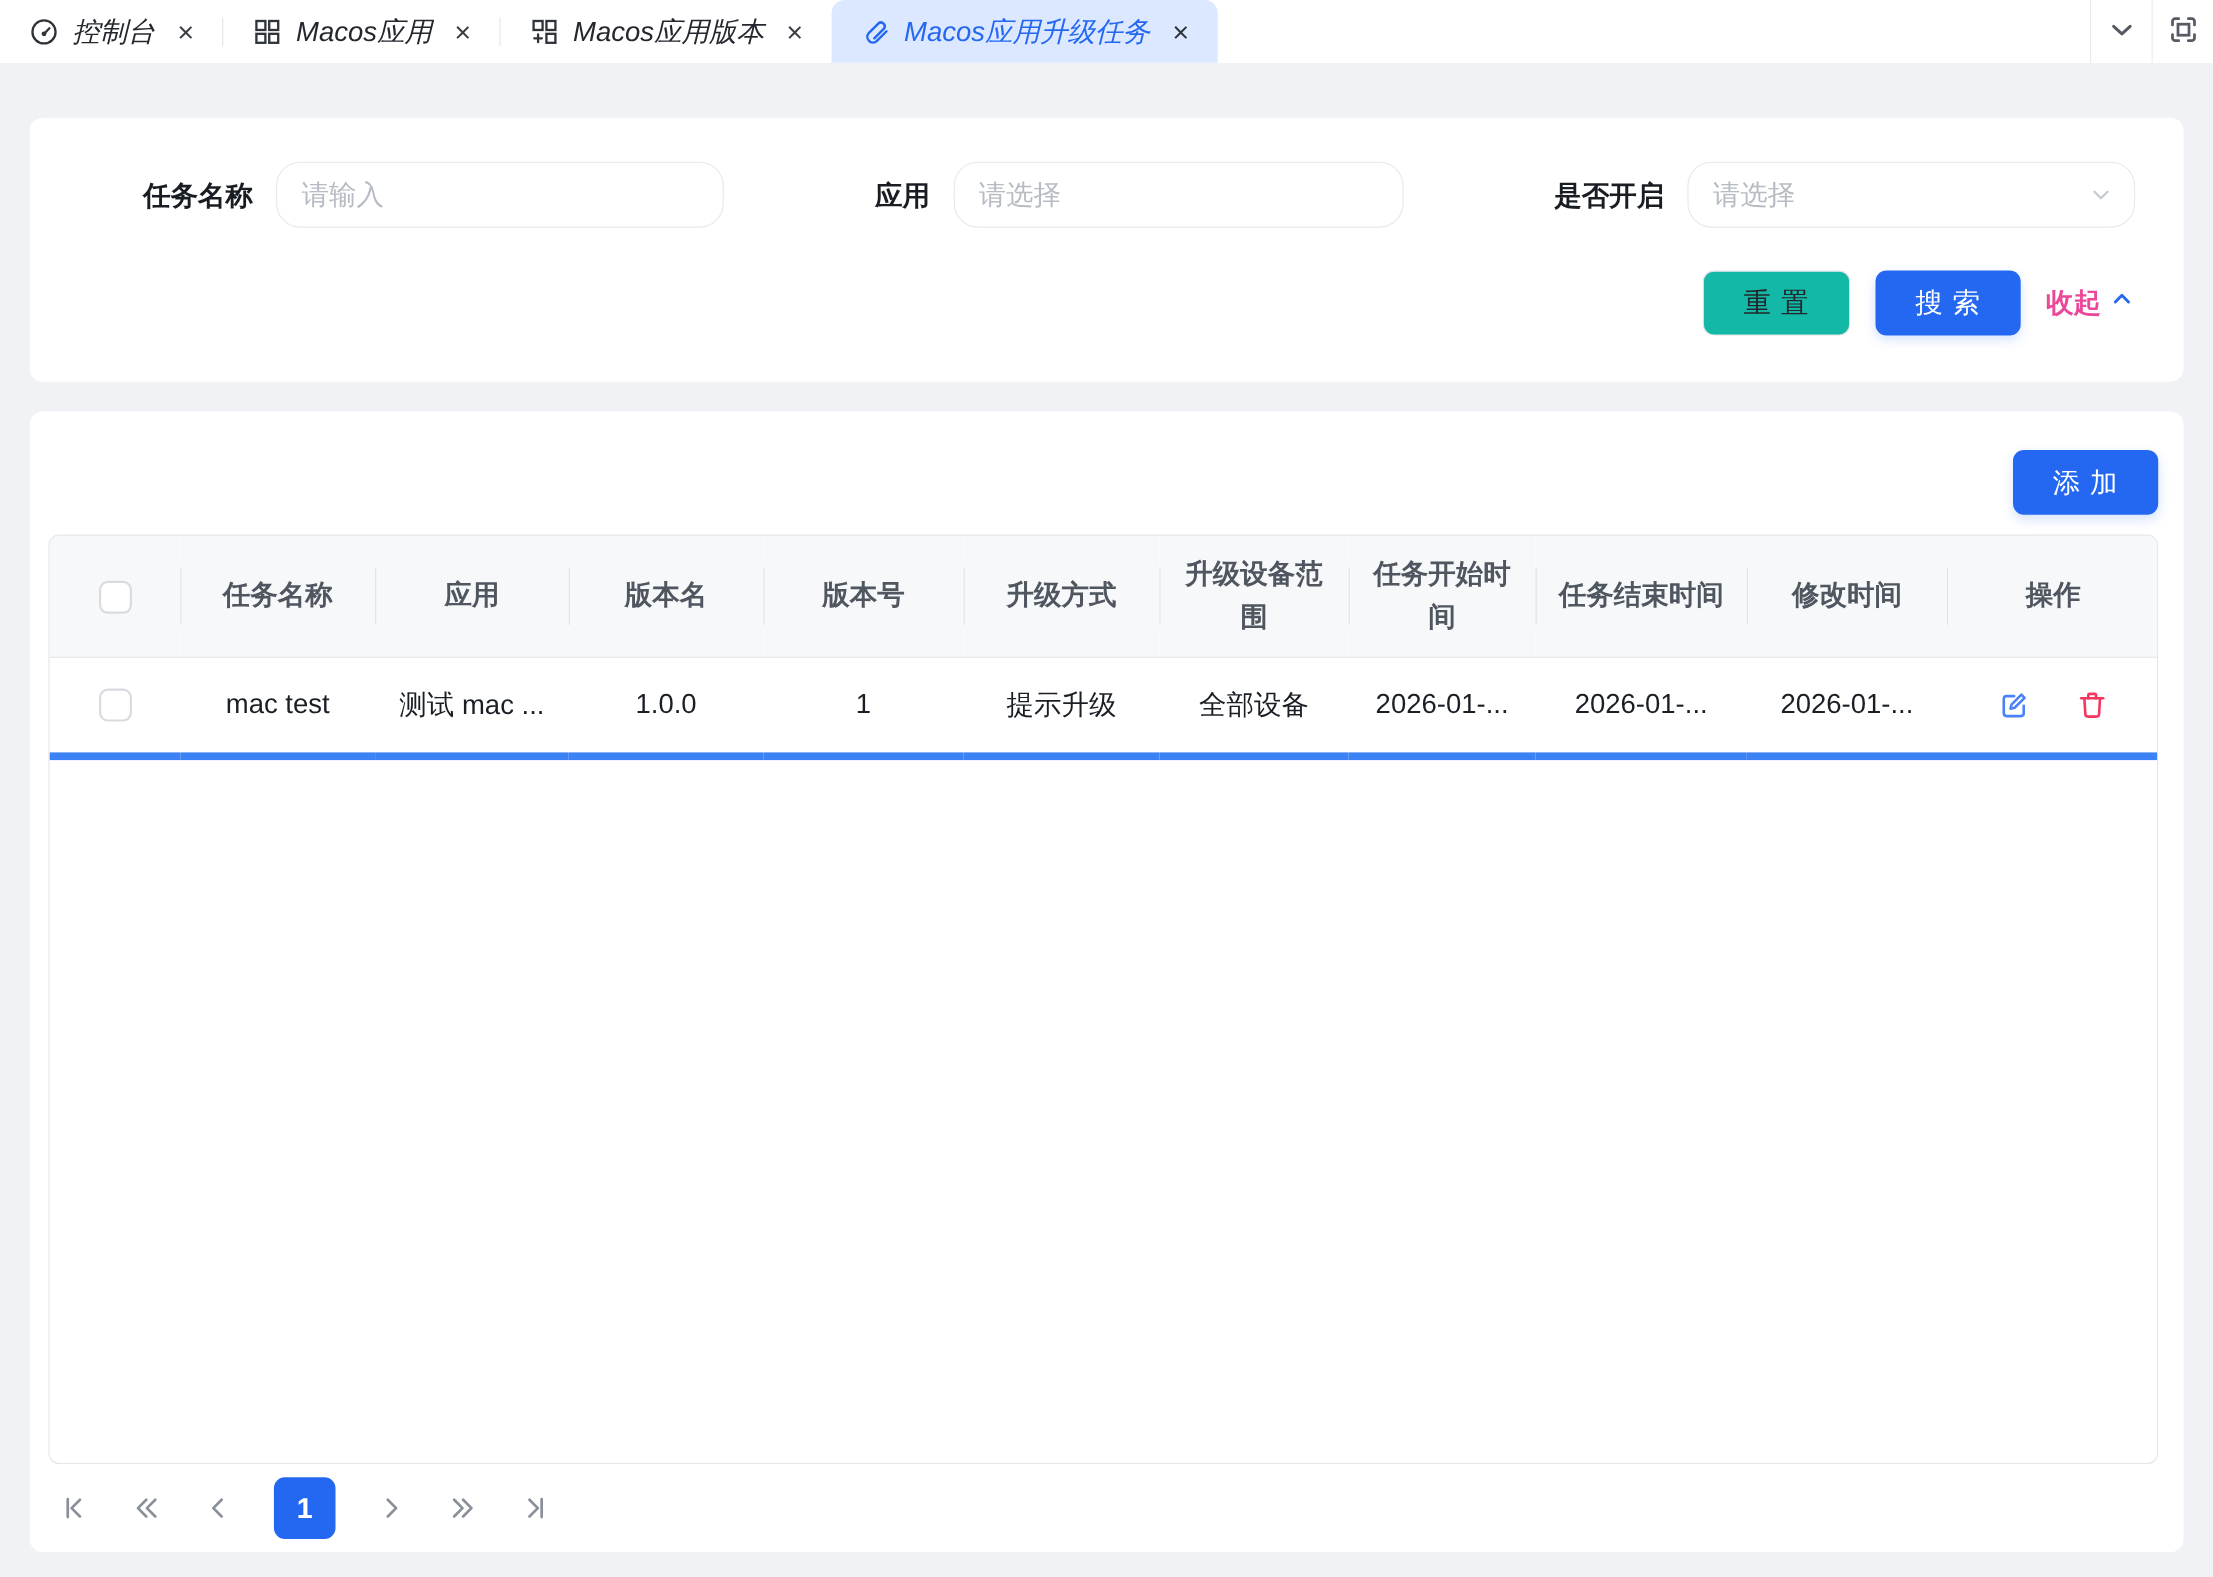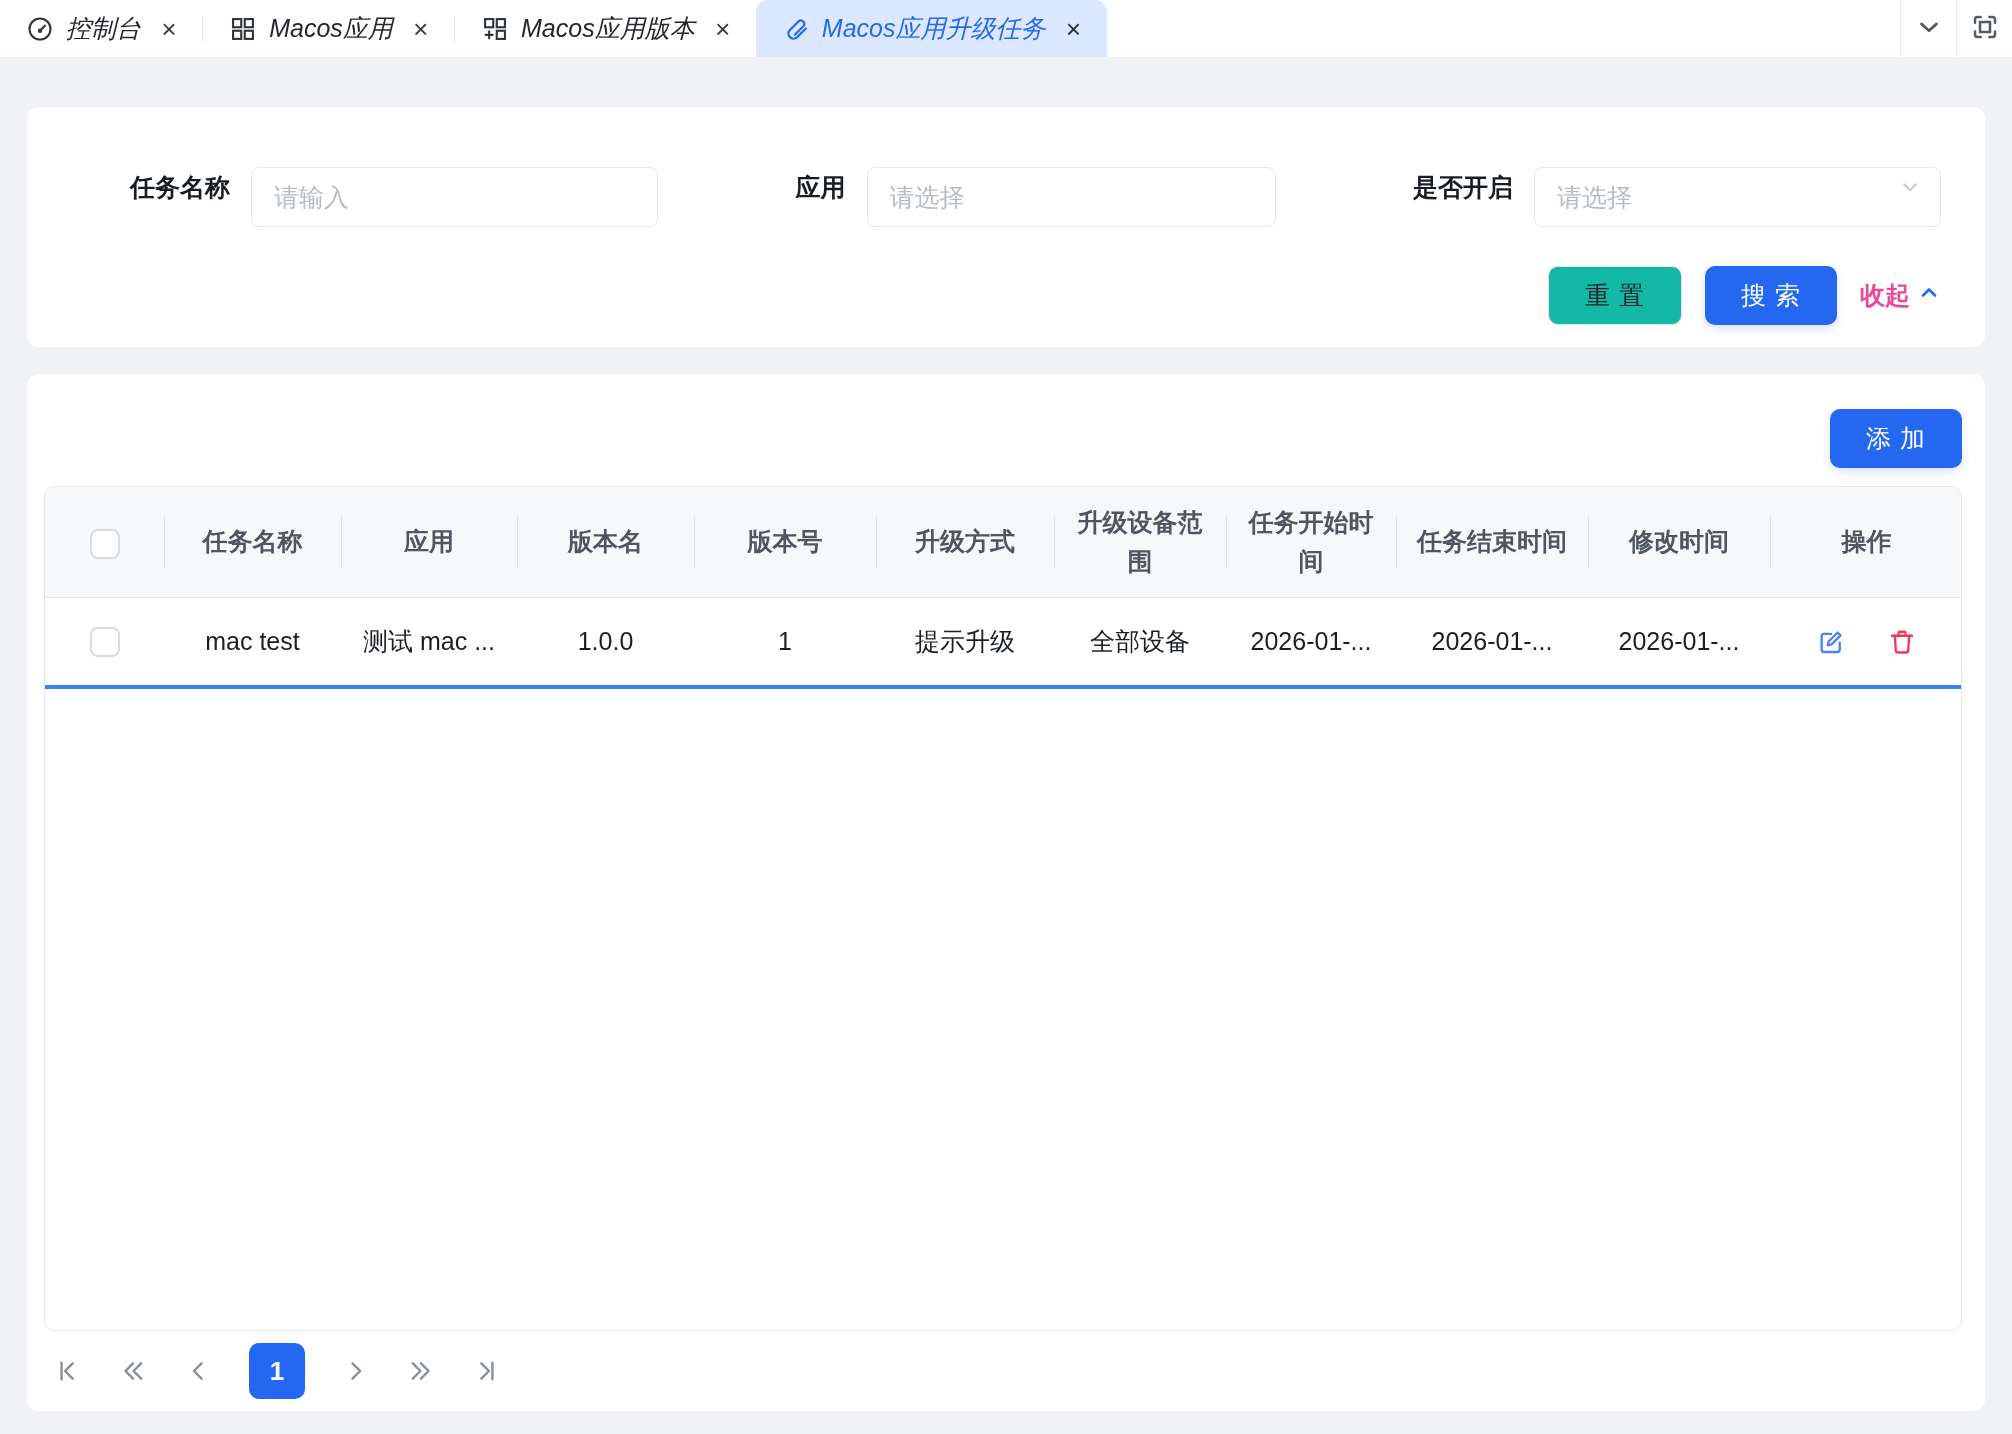--- a/index.html
+++ b/index.html
@@ -22,40 +22,40 @@
 
   
   main { background:#F0F2F5; height:1377px; padding:50px 27px 22px; }
   .card { background:#fff; border-radius:12px; }
 
   
   .filter-card { height:240px; padding:40px 44px 0 103px; }
   .filter-row { display:flex; justify-content:space-between; align-items:center; }
   .fgroup { display:flex; align-items:center; }
   .fgroup label { font-size:25px; font-weight:600; color:#181C23; margin-right:21px; white-space:nowrap; }
-  .txt { height:60px; width:407px; border:1.5px solid #E6E8EC; border-radius:8px; padding:0 22px; font-size:25px; color:#1A1F26; font-family:inherit; outline:none; background:#fff;margin-top:20px; }
+  .txt { height:60px; width:407px; border:1.5px solid #E6E8EC; border-radius:22px; padding:0 22px; font-size:25px; color:#1A1F26; font-family:inherit; outline:none; background:#fff; }
   .txt::placeholder { color:#B7BCC4; }
   .selwrap { position:relative; }
   .selwrap .chev { position:absolute; right:18px; top:50%; transform:translateY(-50%); pointer-events:none; display:flex; }
   .filter-actions { margin-top:39px; display:flex; justify-content:flex-end; align-items:center; gap:23px; padding-right:-0px; }
   .btn { height:59px; border-radius:10px; font-size:25px; font-family:inherit; cursor:pointer; letter-spacing:1px; }
   .btn.ghost { background:#14b8a6; border:1.5px solid #E0E2E6; color:#22262C; padding:0 36px; }
   .btn.primary { background:#2468F2; border:none; color:#fff; padding:0 36px; box-shadow:0 4px 10px rgba(36,104,242,.18); }
   .collapse { display:flex; align-items:center; gap:7px; color:#ec4899; font-size:25px; font-weight:700; cursor:pointer; text-decoration:none; }
 
   
   .table-card { margin-top:27px; height:1037px; padding:35px 23px 0 17px; display:flex; flex-direction:column; }
   .addrow { display:flex; justify-content:flex-end; }
   .tablebox { margin-top:18px; height:845px; border:1px solid #E4E6E9; border-radius:10px; overflow:hidden; background:#fff; }
   table { width:100%; border-collapse:collapse; table-layout:fixed; }
   thead tr { background:#F7F8FA; height:110px; }
   th { font-size:25px; font-weight:600; color:#4F565F; text-align:center; vertical-align:middle; padding:0 16px; position:relative; line-height:1.55; }
   th:not(:first-child)::before { content:""; position:absolute; left:0; top:50%; transform:translateY(-50%); width:1px; height:52px; background:#DFE2E6; }
   thead tr { border-bottom:1px solid #E2E4E8; }
-  tbody tr.datarow { height:90px; border-bottom:4px solid #3b82f6; }
+  tbody tr.datarow { height:90px; border-bottom:7px solid #3b82f6; }
   td { font-size:25px; color:#1A1F26; text-align:center; vertical-align:middle; padding:0 12px; }
   .checkbox { display:inline-block; width:30px; height:30px; border:2px solid #D8DBE0; border-radius:8px; background:#fff; vertical-align:middle; cursor:pointer; }
   .ops { white-space:nowrap; }
   .opbtn { display:inline-flex; vertical-align:middle; cursor:pointer; margin:0 17px; }
 
   
   .tfooter { flex:1; display:flex; align-items:center; justify-content:space-between; padding-left:10px; }
   .tf-left { display:flex; align-items:center; gap:40px; font-size:25px; color:#181C23; }
   .pagesize { position:relative; width:212px; height:54px; border:1.5px solid #E2E4E8; border-radius:10px; display:flex; align-items:center; justify-content:center; font-size:25px; cursor:pointer; padding-right:28px; }
   .pagesize .caret { position:absolute; right:22px; top:50%; margin-top:-5px; width:0; height:0; border-left:9px solid transparent; border-right:9px solid transparent; border-top:11px solid #878D96; }

